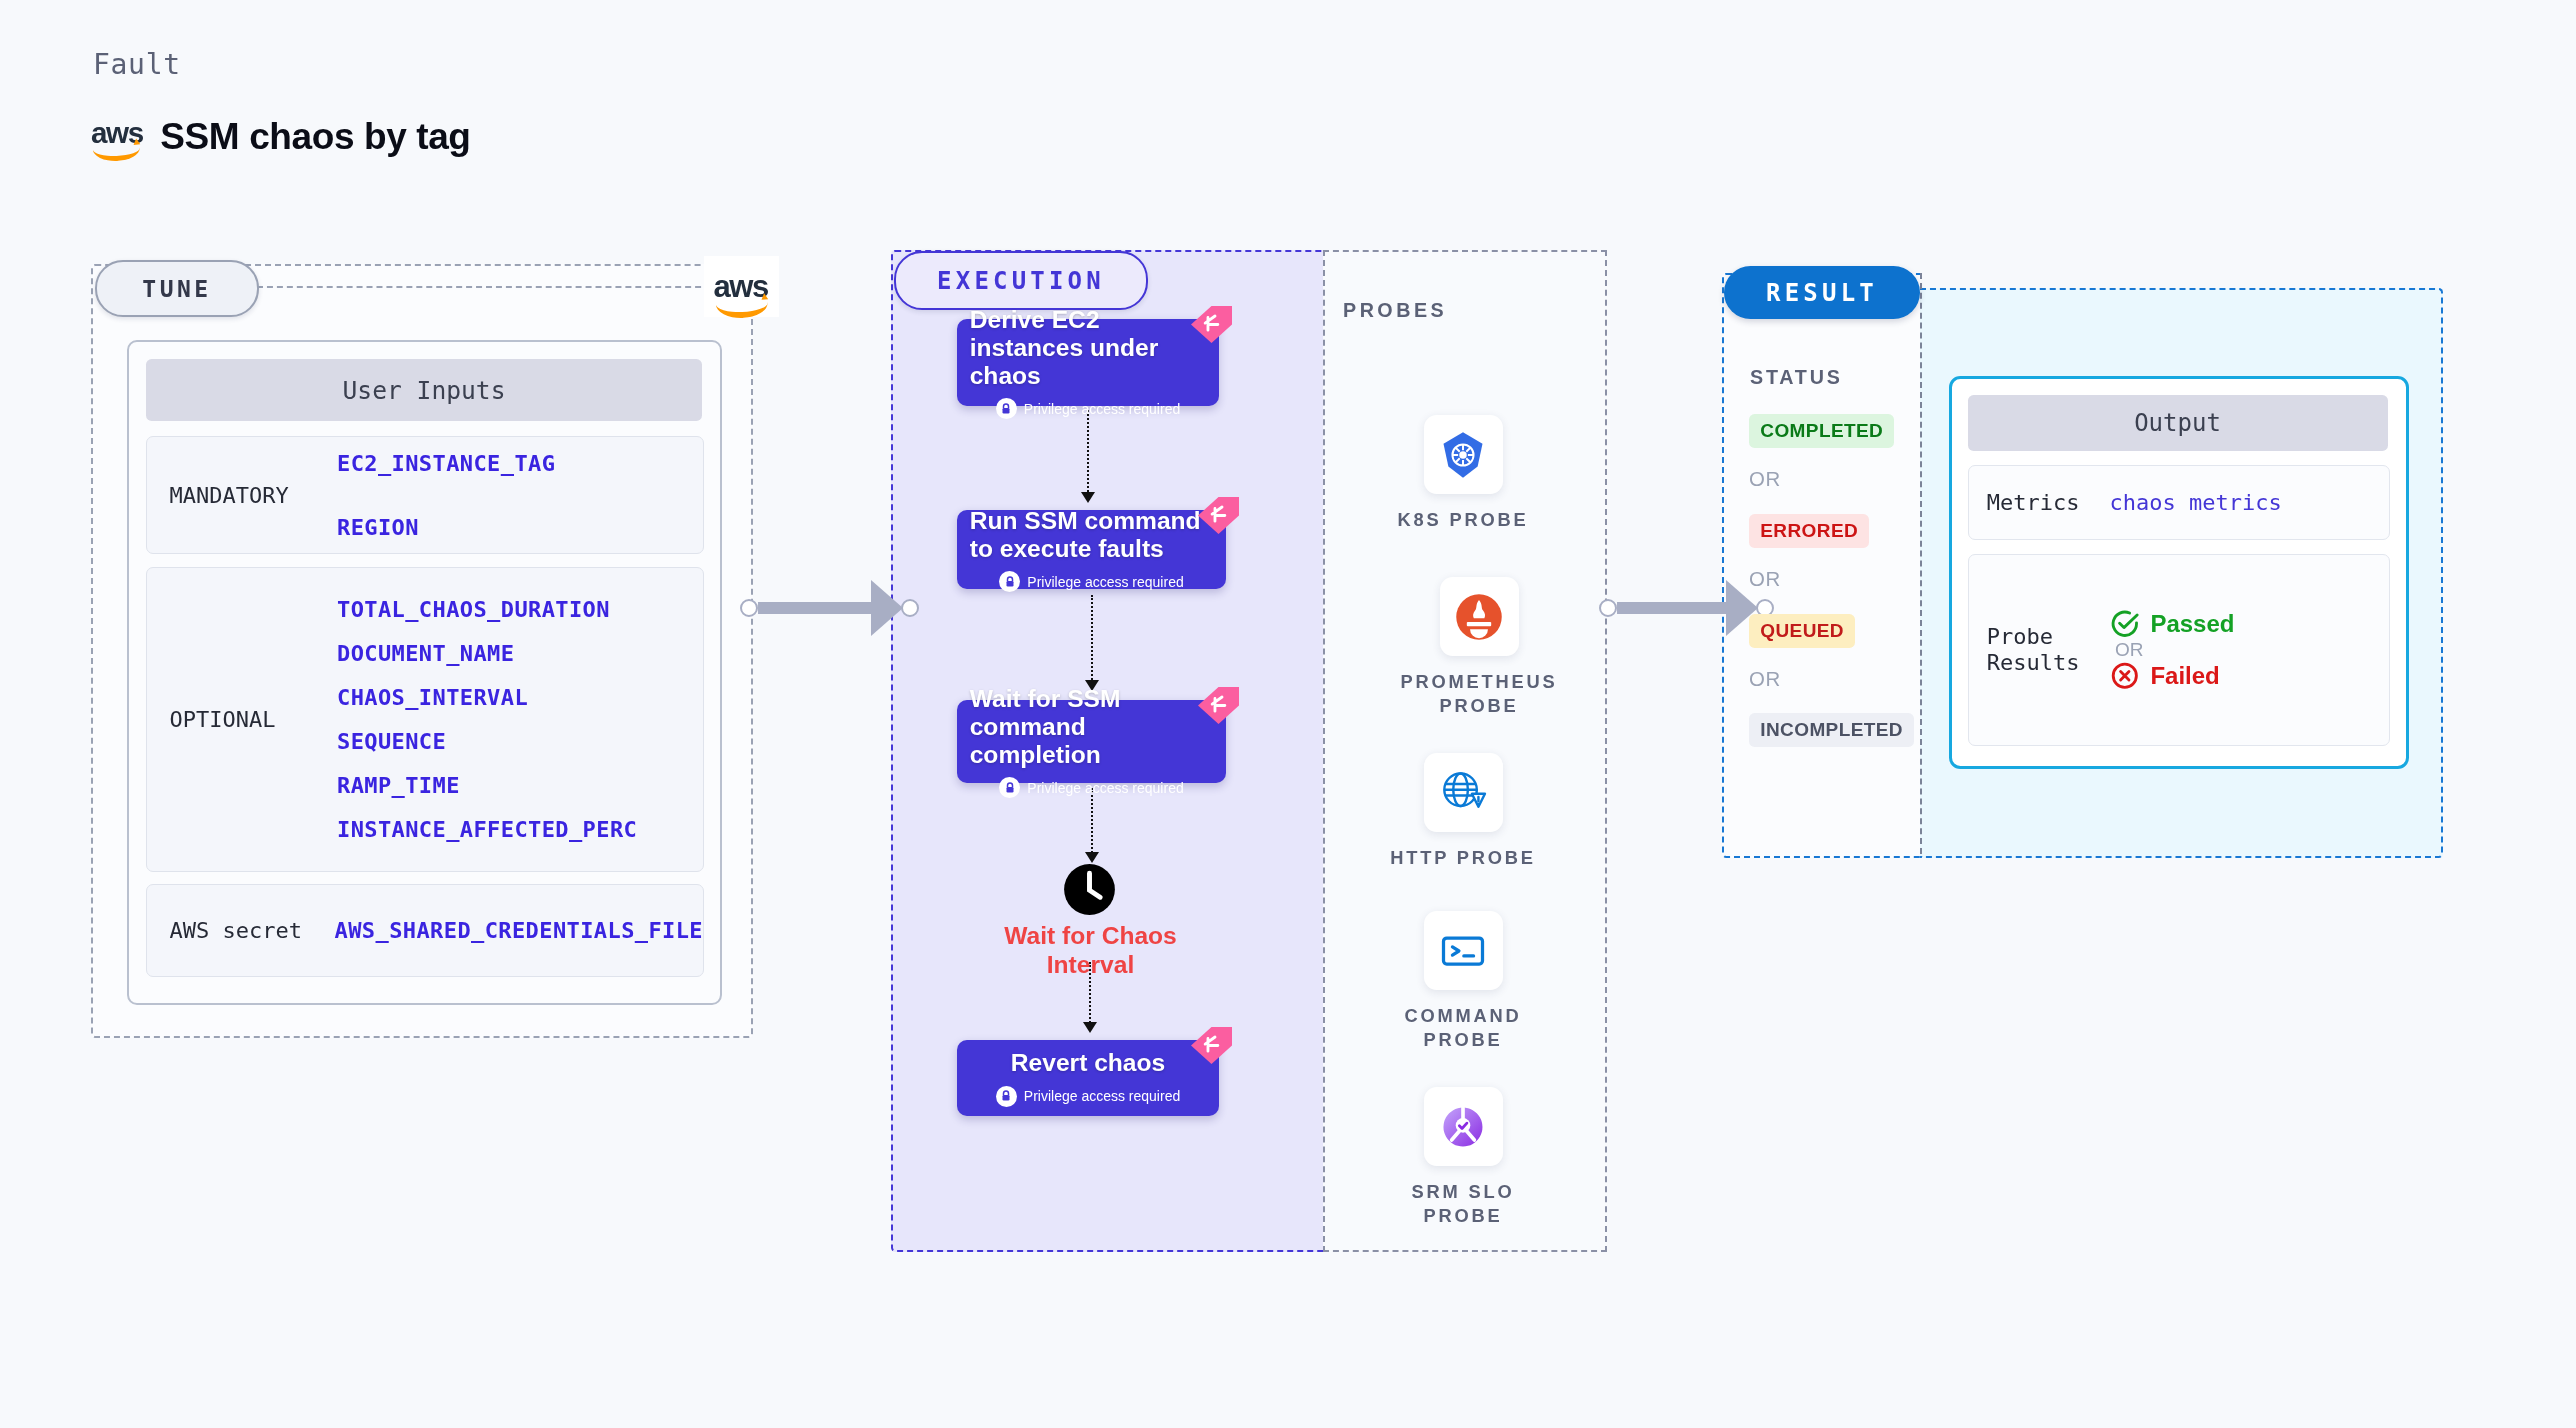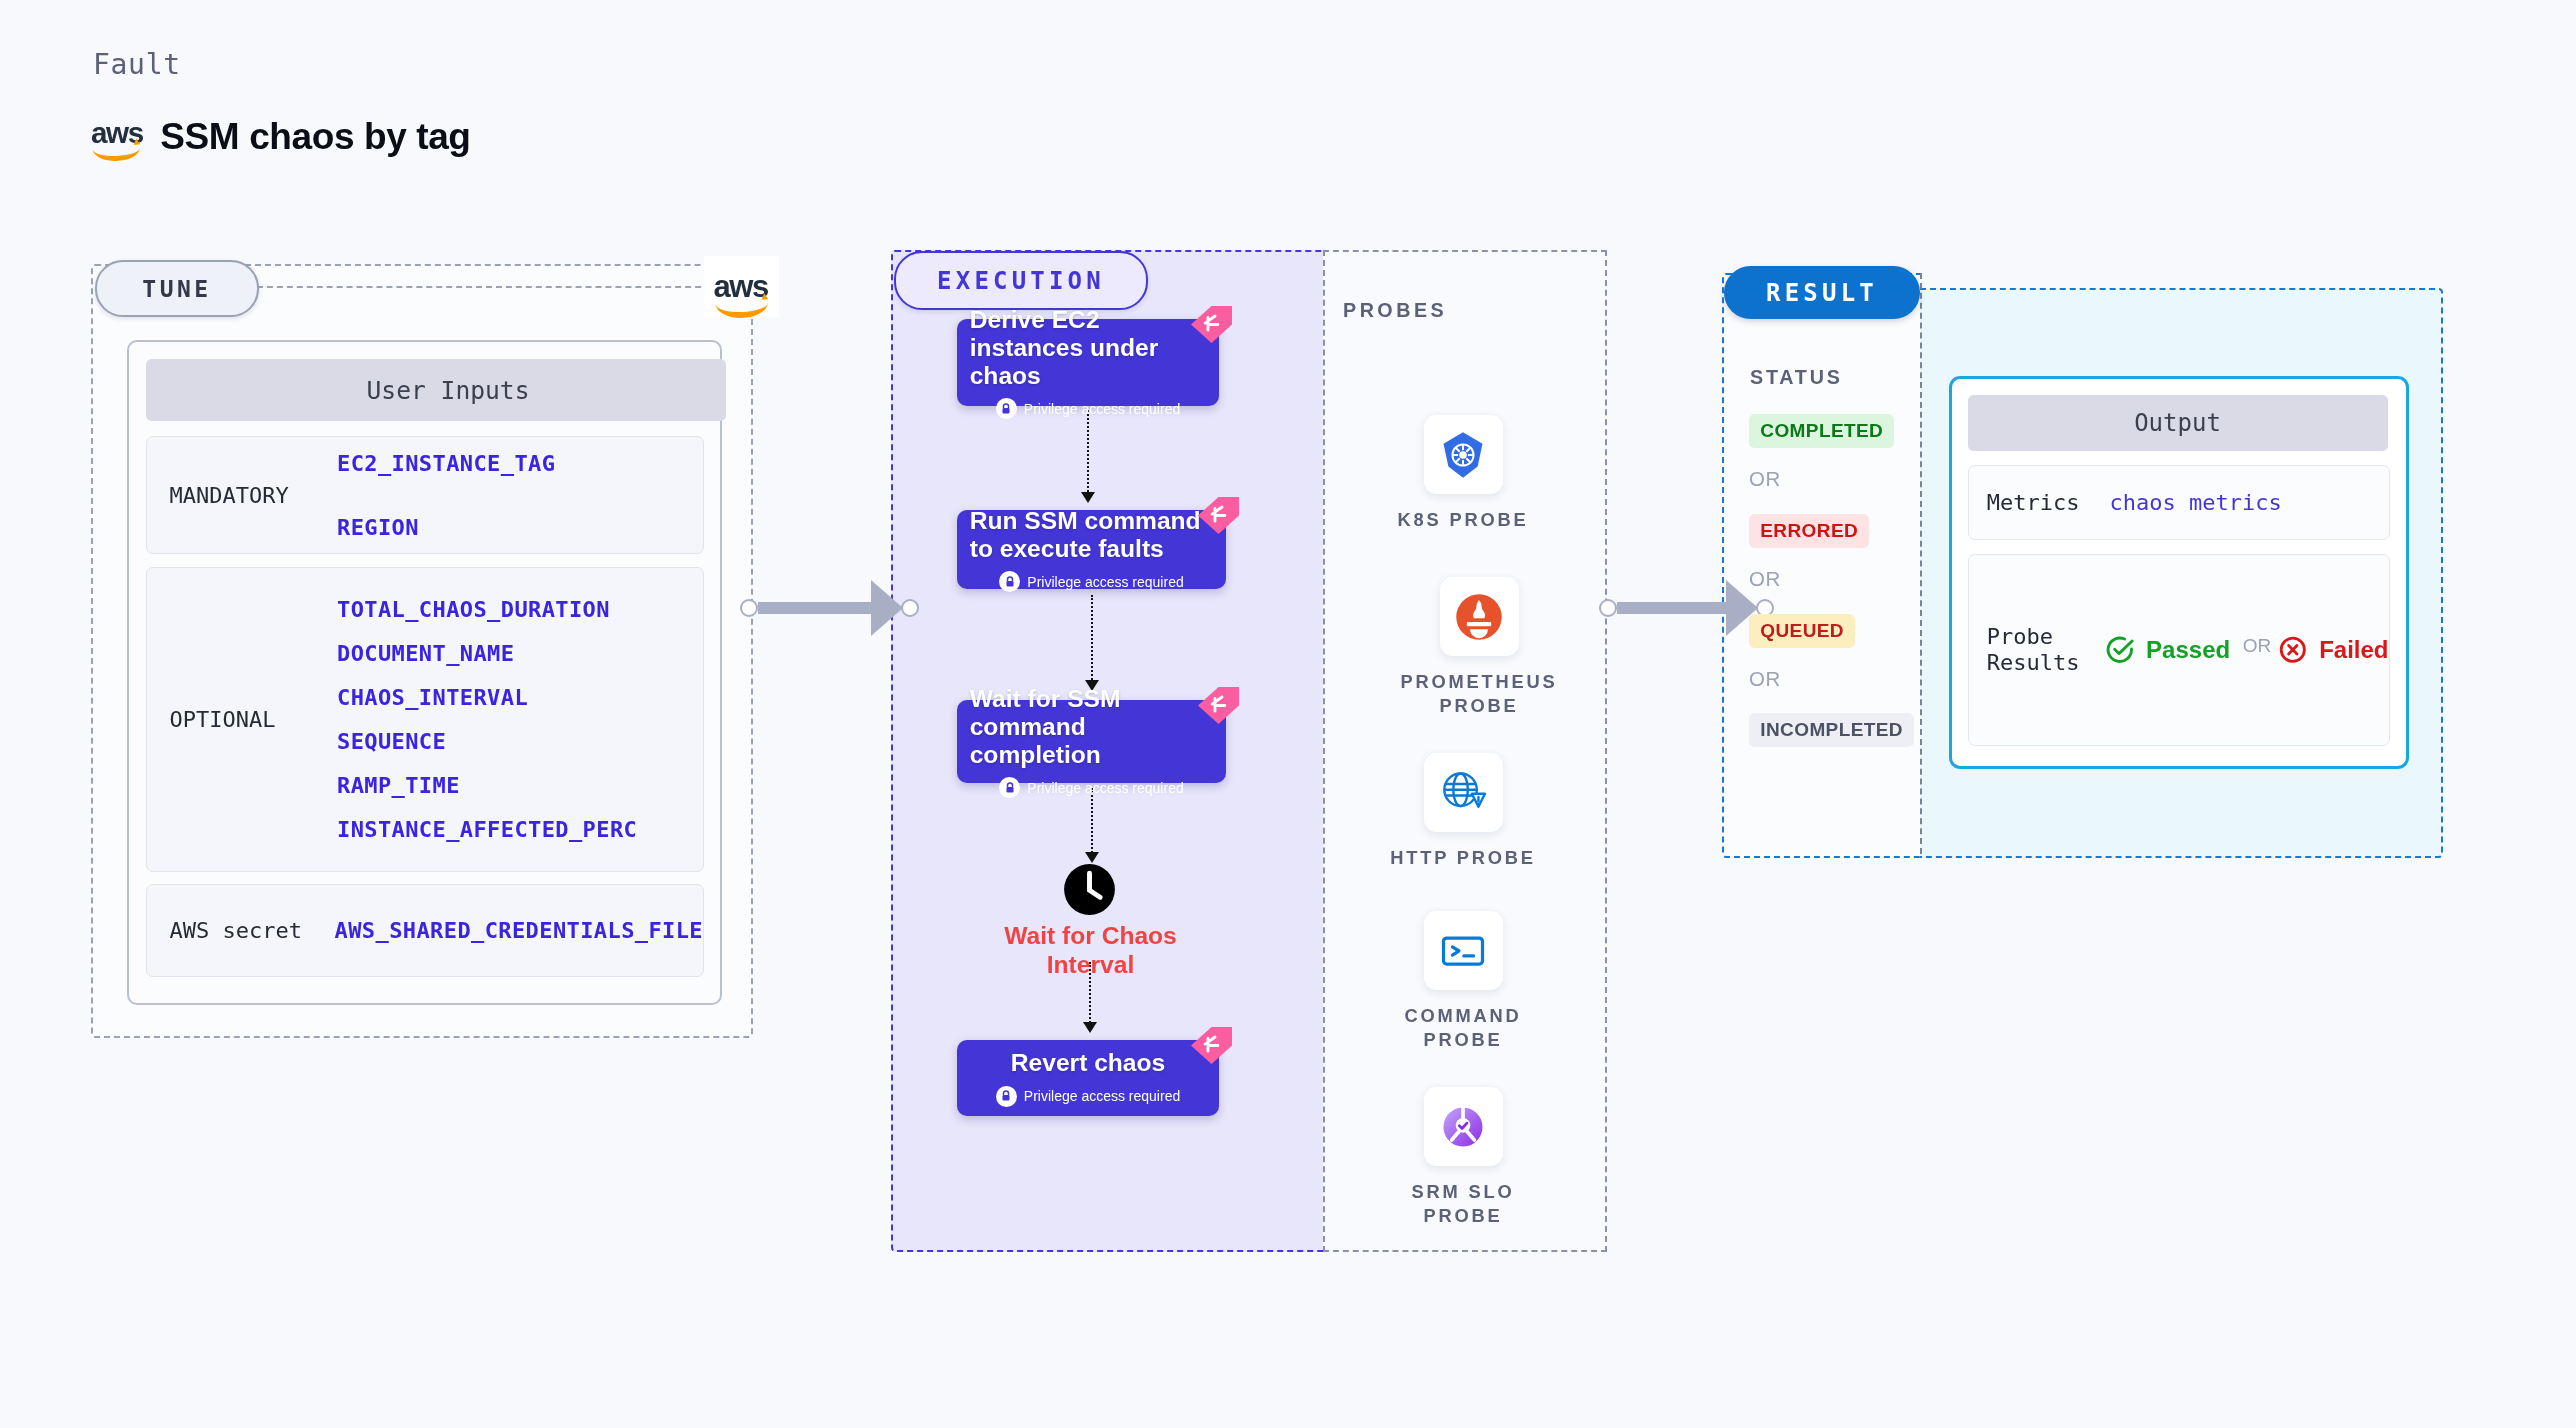--- a/index.html
+++ b/index.html
@@ -67,21 +67,21 @@
   }
 
   #user-inputs-card{
     position:absolute;left:127px;top:340px;width:591px;height:661px;
     background:#fbfcfe;border:2.1px solid #b9c0cf;border-radius:9.9px;z-index:3;
   }
   #user-inputs-header{
     position:absolute;left:17px;top:17px;width:556px;height:62px;
     background:#d9dae6;border-radius:5.6px;
     display:flex;align-items:center;justify-content:center;
-    font-family:"DejaVu Sans Mono", monospace;font-size:24.6px;color:#3b4050;padding-left:24px;
+    font-family:"DejaVu Sans Mono", monospace;font-size:24.6px;color:#3b4050;
   }
   .param-group{
     position:absolute;left:17px;width:556px;
     background:#f4f6fb;border:1.4px solid #dfe3ec;border-radius:7px;
     display:flex;align-items:center;
   }
   .param-label{
     width:190px;padding-left:22.5px;box-sizing:border-box;
     font-family:"DejaVu Sans Mono", monospace;font-size:22px;color:#262a36;
   }
@@ -250,21 +250,21 @@
   }
   .out-key{
     width:141px;padding-left:18.3px;box-sizing:border-box;
     font-family:"DejaVu Sans Mono", monospace;font-size:22px;color:#262a36;line-height:1.18;
   }
   #out-metrics{top:86px;height:73px;}
   #out-metrics .out-val{
     font-family:"DejaVu Sans Mono", monospace;font-size:22px;color:#4436d6;
   }
   #out-probe{top:175px;height:190px;}
-  #out-probe .out-val{display:flex;flex-direction:row;gap:7px;}
+  #out-probe .out-val{display:flex;flex-direction:column;gap:0;}
   .res-line{display:flex;align-items:center;gap:11.3px;font-size:24px;font-weight:bold;}
   .res-line svg{width:29.6px;height:29.6px;display:block;flex:0 0 auto;}
   .res-pass{color:#14a125;}
   .res-fail{color:#db1818;}
   .res-or{font-size:19px;color:#9aa2b4;font-weight:normal;padding-left:5.6px;}
 </style>
 </head>
 <body>
 
 <div id="fault-label">Fault</div>

